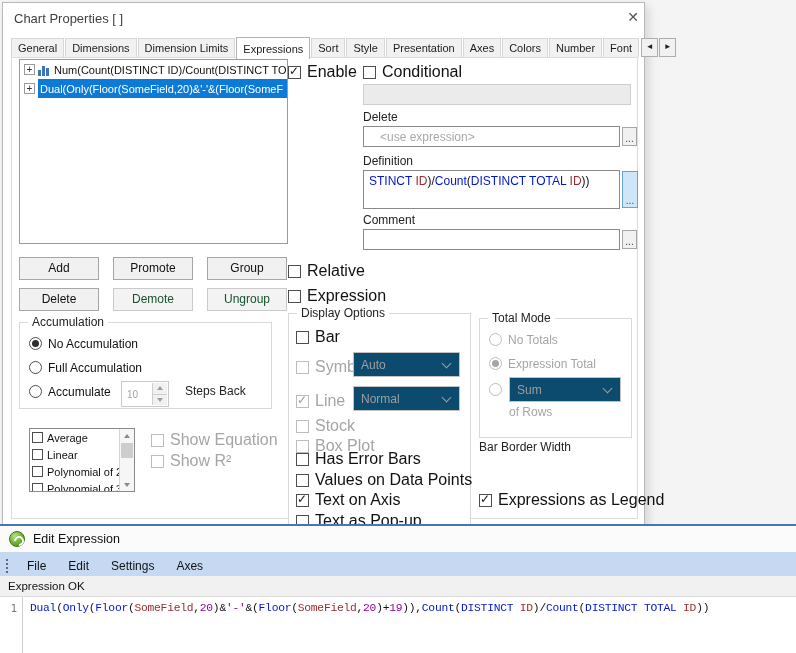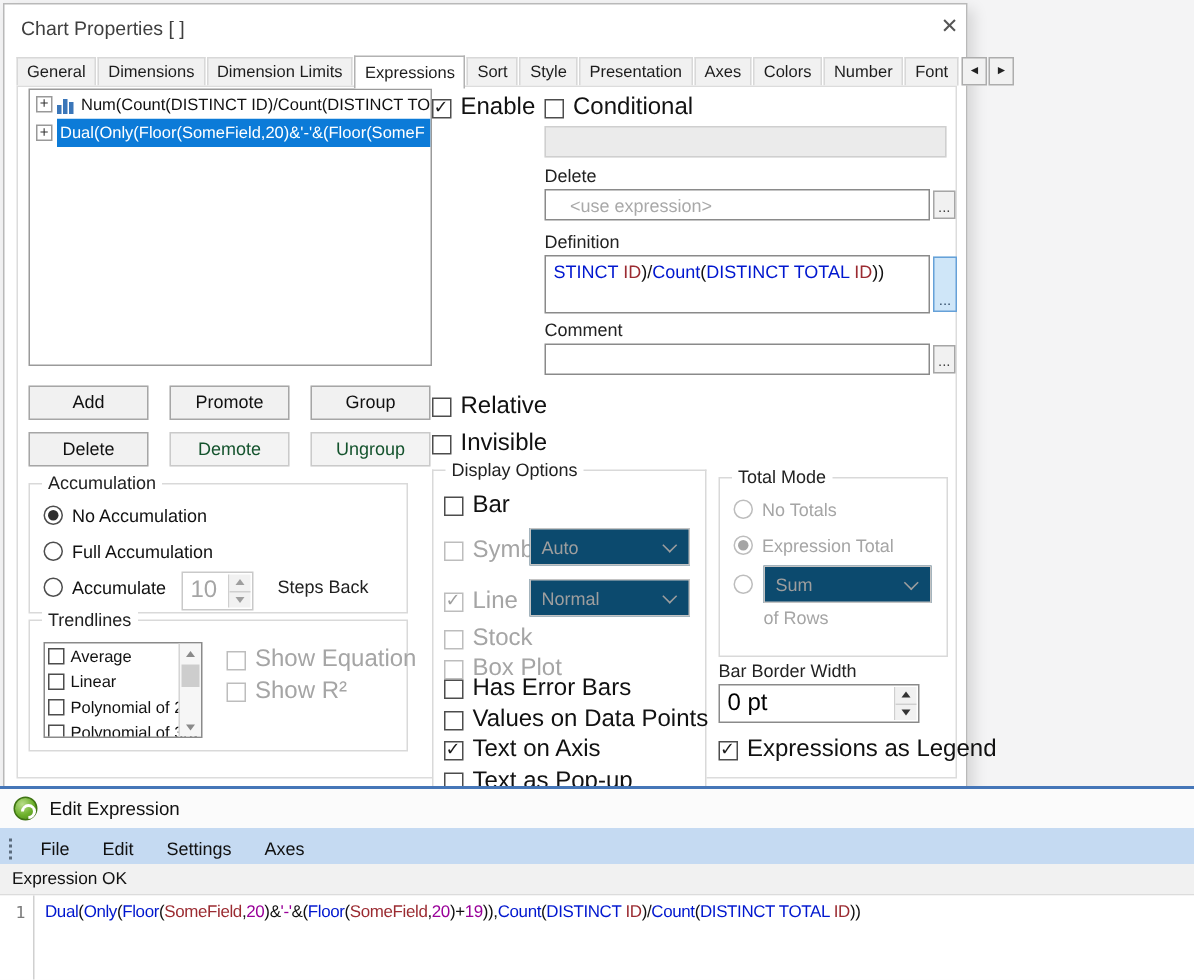--- a/index.html
+++ b/index.html
@@ -48,21 +48,21 @@
   .fld{position:absolute;background:#fff;border:1px solid #8a8a8a;box-sizing:border-box;font-size:12px;display:flex;align-items:center;padding:0 16px;overflow:hidden;white-space:nowrap}
   .fld.dis{background:#ebebeb;border-color:#cfcfcf}
   .fld .ph{color:#a9a9a9}
   .browse{position:absolute;background:#f1f1f1;border:1px solid #a6a6a6;box-sizing:border-box;font-size:10px;color:#444;display:flex;align-items:flex-end;justify-content:center;padding-bottom:2px;line-height:8px}
   .browse.hot{background:#cfe6f8;border-color:#66a1d8;color:#35506b}
   .defbox{position:absolute;background:#fff;border:1px solid #8a8a8a;box-sizing:border-box;font-size:12px;padding:3px 5px;overflow:hidden;white-space:nowrap}
   
   .combo{position:absolute;background:#0c4a6e;border:1px solid #c3c3c3;box-sizing:border-box;font-size:12px;color:#9e9e9e;display:flex;align-items:center;padding:0 7px}
   .combo .chev{position:absolute;right:9px;top:7px;width:6px;height:6px;border-right:1px solid #9e9e9e;border-bottom:1px solid #9e9e9e;transform:rotate(45deg)}
   
-  .spin{position:absolute;background:#fff;border:1px solid #8a8a8a;box-sizing:border-box;font-size:16px;display:flex;align-items:center;padding:12px 5px}
+  .spin{position:absolute;background:#fff;border:1px solid #8a8a8a;box-sizing:border-box;font-size:10px;display:flex;align-items:center;padding:12px 5px}
   .spin.dis{color:#a5a5a5;border-color:#c9c9c9}
   .spincol{position:absolute;right:1px;top:1px;bottom:1px;width:14px;display:flex;flex-direction:column;border-left:1px solid #cfcfcf}
   .spincol .sc{flex:1;background:#f1f1f1;display:flex;align-items:center;justify-content:center}
   .spincol .sc+.sc{border-top:1px solid #cfcfcf}
   .tri-up{width:0;height:0;border-left:3px solid transparent;border-right:3px solid transparent;border-bottom:4px solid #333}
   .tri-dn{width:0;height:0;border-left:3px solid transparent;border-right:3px solid transparent;border-top:4px solid #333}
   .spin.dis .tri-up{border-bottom-color:#9e9e9e}
   .spin.dis .tri-dn{border-top-color:#9e9e9e}
   
   #trendbox{position:absolute;left:26px;top:425px;width:106px;height:64px;border:1px solid #8a8a8a;background:#fff;overflow:hidden;box-sizing:border-box}
@@ -87,21 +87,21 @@
   #ew-icon:after{content:"";position:absolute;left:4px;top:4px;width:6px;height:6px;border-radius:50%;border:2px solid #fff;border-left-color:transparent;transform:rotate(-45deg)}
   #ew-title .t{position:absolute;left:33px;top:6px;font-size:12.5px;color:#111}
   #ew-menu{position:absolute;left:0;top:26px;width:100%;height:28px;background:#c5daf2;display:flex;align-items:center}
   #ew-menu .handle{width:0;height:14px;border-left:2px dotted #5b6b7d;margin-left:6px;margin-right:8px}
   #ew-menu .mi{font-size:12px;color:#111;padding:0 11px;line-height:24px}
   #ew-status{position:absolute;left:0;top:50px;width:100%;height:21px;background:#f1f1f1;border-bottom:1px solid #dcdcdc;box-sizing:border-box}
   #ew-status .s{position:absolute;left:8px;top:4px;font-size:11.5px;color:#111}
   #ew-edit{position:absolute;left:0;top:71px;width:100%;height:58px;background:#fff}
   #ew-gutter{position:absolute;left:0;top:0;width:23px;height:100%;border-right:1px solid #d0d0d0;box-sizing:border-box}
   #ew-ln{position:absolute;right:5px;top:5px;font-family:"DejaVu Sans Mono",monospace;font-size:11px;color:#7b7b7b}
-  #ew-code{position:absolute;left:30px;top:5px;font-family:Liberation Sans, sans-serif;font-size:11.3px;letter-spacing:-.25px;white-space:nowrap}
+  #ew-code{position:absolute;left:30px;top:5px;font-family:Liberation Mono, monospace;font-size:11.3px;letter-spacing:-.25px;white-space:nowrap}
 </style>
 </head>
 <body>
 
 <div id="dlg">
   <div id="dlg-title">Chart Properties [ ]</div>
   <div id="dlg-close">✕</div>
 
   <div id="tabs">
     <div class="tab">General</div>
@@ -169,21 +169,21 @@
   <div class="lab" style="left:360px;top:210px">Comment</div>
   <div class="fld" style="left:360px;top:226px;width:257px;height:21px"></div>
   <div class="browse" style="left:619px;top:227px;width:15px;height:19px">...</div>
 
   <div class="cb" style="left:285px;top:259px">
     <span class="box"></span>
       <span class="cl">Relative</span>
   </div>
   <div class="cb" style="left:285px;top:284px">
     <span class="box"></span>
-      <span class="cl">Invisible</span>
+      <span class="cl">Expression</span>
   </div>
 
   <div class="grp" style="left:16px;top:319px;width:251px;height:85px">
     <span class="legend">Accumulation</span>
   </div>
   <div class="rd on" style="left:26px;top:334px">
     <span class="cir"></span>
       <span class="cl">No Accumulation</span>
   </div>
   <div class="rd" style="left:26px;top:358px">
@@ -200,23 +200,20 @@
       <span class="sc">
           <span class="tri-up"></span>
         </span>
       <span class="sc">
           <span class="tri-dn"></span>
         </span>
     </span>
   </div>
   <div class="lab" style="left:182px;top:381px">Steps Back</div>
 
-  <div class="grp" style="left:16px;top:410px;width:251px;height:86px">
-    <span class="legend">Trendlines</span>
-  </div>
   <div id="trendbox">
     <div class="trow">
       <span class="tb"></span>
         <span class="tl">Average</span>
     </div>
     <div class="trow">
       <span class="tb"></span>
         <span class="tl">Linear</span>
     </div>
     <div class="trow">
@@ -308,31 +305,20 @@
   <div class="rd dis" style="left:486px;top:380px">
     <span class="cir"></span>
   </div>
   <div class="combo" style="left:506px;top:374px;width:112px;height:25px">
     <span>Sum</span>
     <span class="chev"></span>
   </div>
   <div class="lab" style="left:506px;top:402px;color:#a5a5a5">of Rows</div>
 
   <div class="lab" style="left:476px;top:437px">Bar Border Width</div>
-  <div class="spin" style="left:476px;top:453px;width:134px;height:23px">
-    <span>0 pt</span>
-    <span class="spincol">
-      <span class="sc">
-          <span class="tri-up"></span>
-        </span>
-      <span class="sc">
-          <span class="tri-dn"></span>
-        </span>
-    </span>
-  </div>
   <div class="cb on" style="left:476px;top:488px">
     <span class="box"></span>
       <span class="cl">Expressions as Legend</span>
   </div>
 </div>
 
 <div id="ew">
   <div id="ew-title">
     <span id="ew-icon"></span>
     <span class="t">Edit Expression</span>

